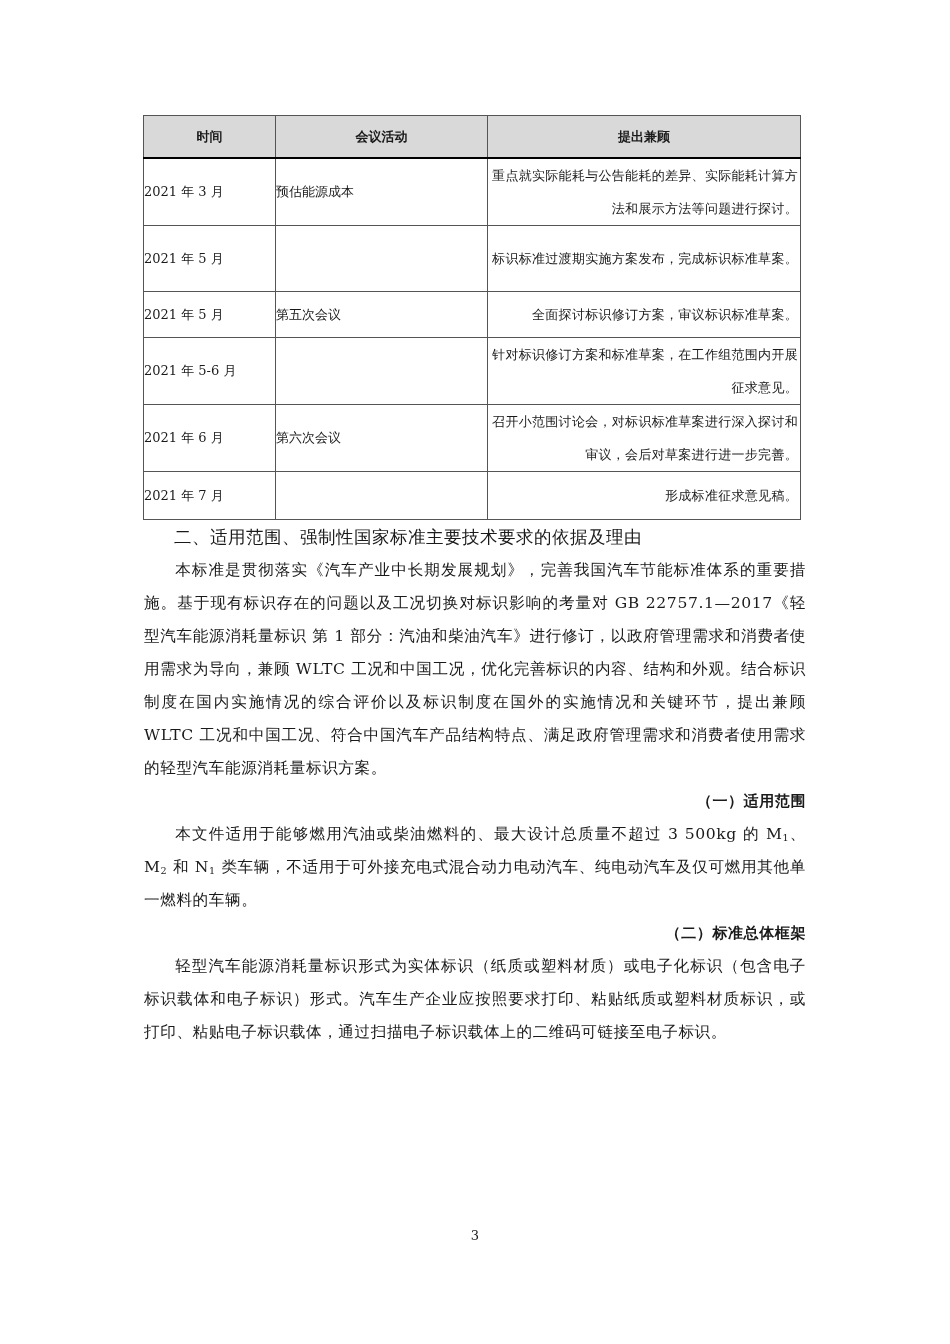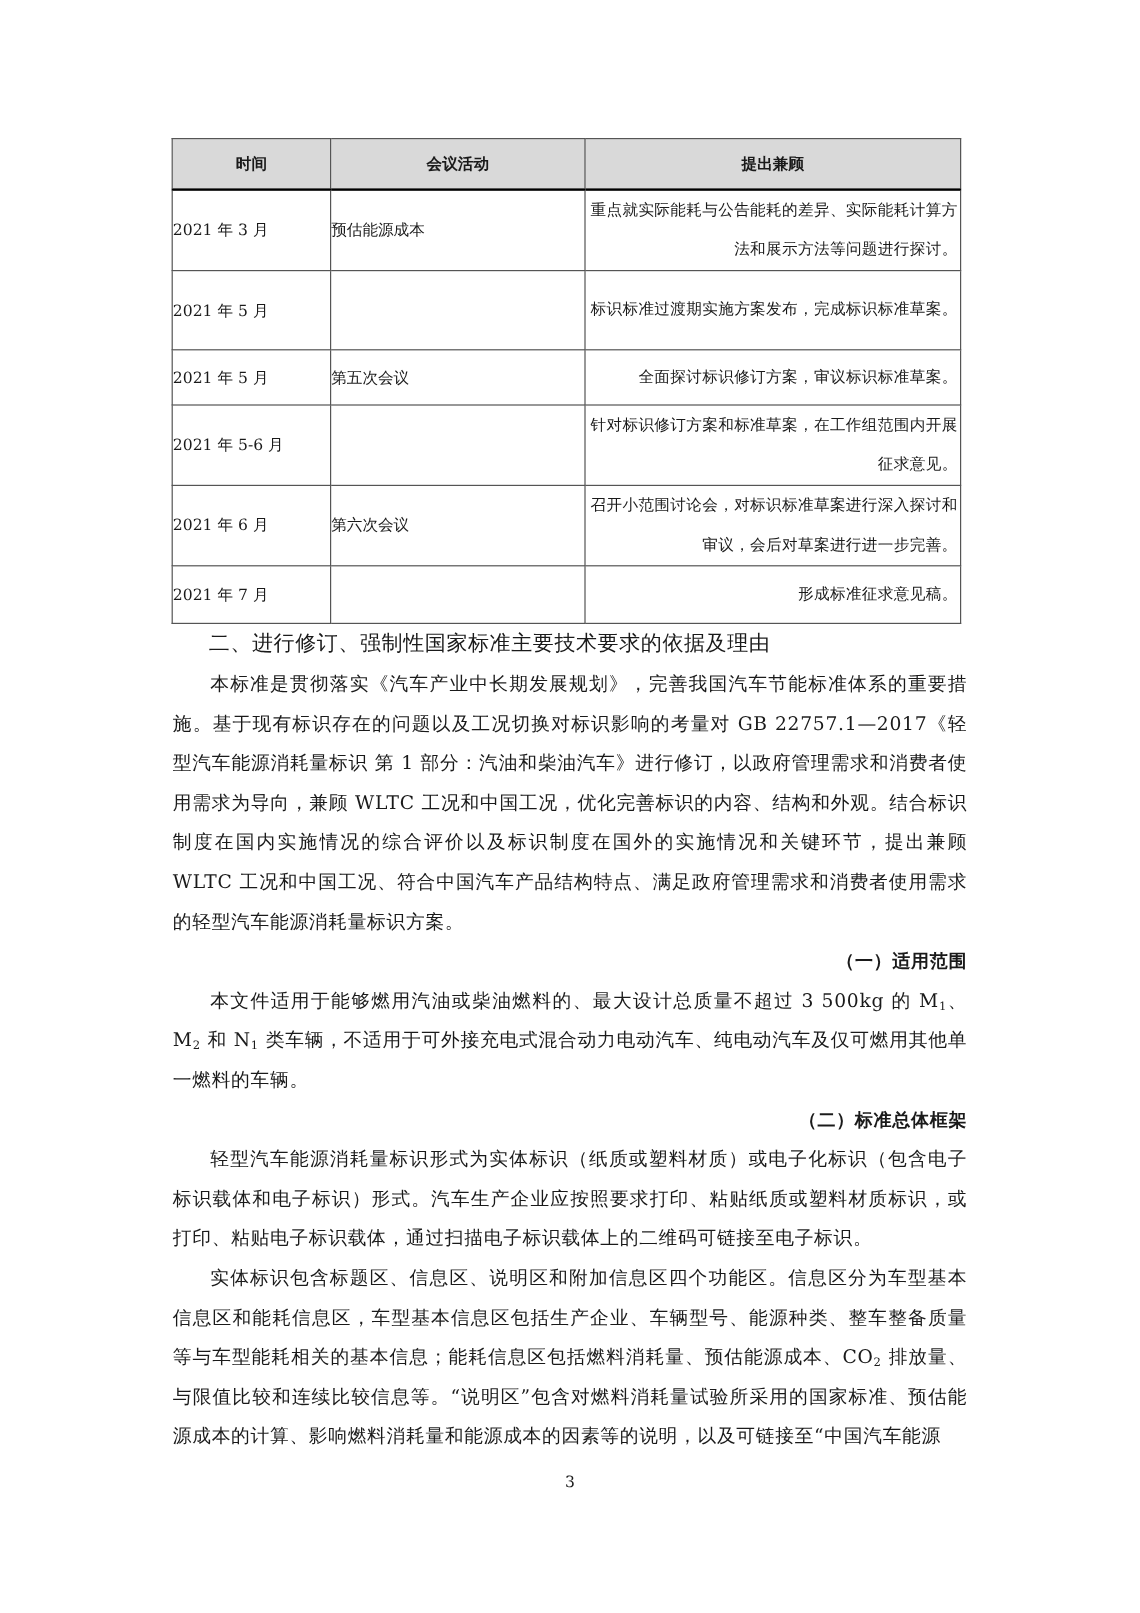--- a/index.html
+++ b/index.html
@@ -149,25 +149,24 @@
       </tr>
       <tr class="h48">
         <td class="center">2021 年 7 月</td>
         <td class="center"></td>
         <td class="work">形成标准征求意见稿。</td>
       </tr>
     </tbody>
   </table>
 
   <div class="content">
-    <h1 class="h1">二、进行修订、强制性国家标准主要技术要求的依据及理由</h1>
+    <h1 class="h1">二、适用范围、强制性国家标准主要技术要求的依据及理由</h1>
     <p class="indent">本标准是贯彻落实《汽车产业中长期发展规划》，完善我国汽车节能标准体系的重要措施。基于现有标识存在的问题以及工况切换对标识影响的考量对 GB 22757.1—2017《轻型汽车能源消耗量标识  第 1 部分：汽油和柴油汽车》进行修订，以政府管理需求和消费者使用需求为导向，兼顾 WLTC 工况和中国工况，优化完善标识的内容、结构和外观。结合标识制度在国内实施情况的综合评价以及标识制度在国外的实施情况和关键环节，提出兼顾 WLTC 工况和中国工况、符合中国汽车产品结构特点、满足政府管理需求和消费者使用需求的轻型汽车能源消耗量标识方案。</p>
 
     <h2 class="h2">（一）适用范围</h2>
     <p class="indent"><span>本文件适用于能够燃用汽油或柴油燃料的、最大设计总质量不超过 3 500kg 的 M</span><sub>1</sub><span>、M</span><sub>2</sub><span> 和 N</span><sub>1</sub><span> 类车辆，不适用于可外接充电式混合动力电动汽车、纯电动汽车及仅可燃用其他单一燃料的车辆。</span></p>
 
     <h2 class="h2">（二）标准总体框架</h2>
     <p class="indent">轻型汽车能源消耗量标识形式为实体标识（纸质或塑料材质）或电子化标识（包含电子标识载体和电子标识）形式。汽车生产企业应按照要求打印、粘贴纸质或塑料材质标识，或打印、粘贴电子标识载体，通过扫描电子标识载体上的二维码可链接至电子标识。</p>
-    <p class="indent"><span>实体标识包含标题区、信息区、说明区和附加信息区四个功能区。信息区分为车型基本信息区和能耗信息区，车型基本信息区包括生产企业、车辆型号、能源种类、整车整备质量等与车型能耗相关的基本信息；能耗信息区包括燃料消耗量、预估能源成本、CO</span><sub>2</sub><span> 排放量、与限值比较和连续比较信息等。“说明区”包含对燃料消耗量试验所采用的国家标准、预估能源成本的计算、影响燃料消耗量和能源成本的因素等的说明，以及可链接至“中国汽车能源</span></p>
   </div>
 
   <div class="page-number">3</div>
 </div>
 
 </body></html>

